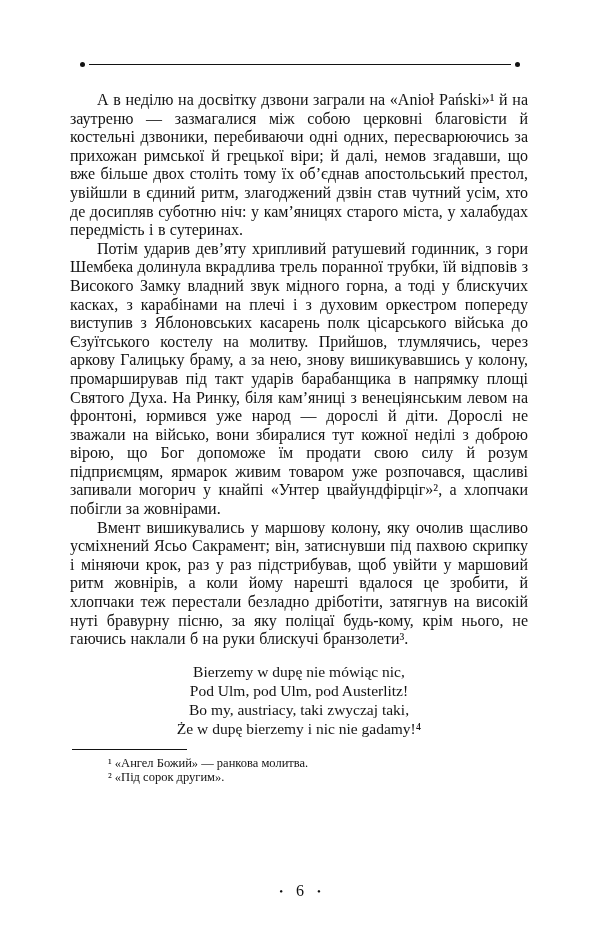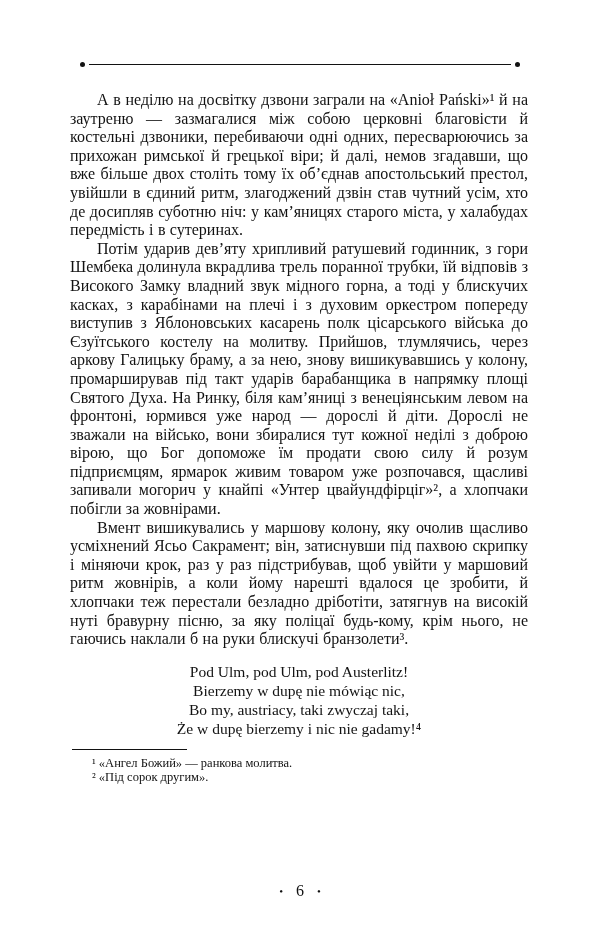--- a/index.html
+++ b/index.html
@@ -52,20 +52,21 @@
   }
   .fn-rule {
     width: 115px;
     height: 1px;
     background: #121212;
     margin: 0 0 6px 2px;
   }
   .footnote {
     text-align: justify;
     text-indent: 22px;
+    margin-left: 16px;
   }
   .footnote em { font-style: italic; }
   .footer {
     position: absolute;
     left: 0;
     bottom: 34px;
     width: 100%;
     display: flex;
     justify-content: center;
     align-items: center;
@@ -85,22 +86,22 @@
     <span class="orn-line"></span>
     <span class="orn-dot"></span>
   </div>
 
   <div class="text-block">
     <p class="para">А в неділю на досвітку дзвони заграли на «Anioł Pański»¹ й на заутреню — зазмагалися між собою церковні благовісти й костельні дзвоники, перебиваючи одні одних, пересварюючись за прихожан римської й грецької віри; й далі, немов згадавши, що вже більше двох століть тому їх об’єднав апостольський престол, увійшли в єдиний ритм, злагоджений дзвін став чутний усім, хто де досипляв суботню ніч: у кам’яницях старого міста, у халабудах передмість і в сутеринах.</p>
     <p class="para">Потім ударив дев’яту хрипливий ратушевий годинник, з гори Шембека долинула вкрадлива трель поранної трубки, їй відповів з Високого Замку владний звук мідного горна, а тоді у блискучих касках, з карабінами на плечі і з духовим оркестром попереду виступив з Яблоновських касарень полк цісарського війська до Єзуїтського костелу на молитву. Прийшов, тлумлячись, через аркову Галицьку браму, а за нею, знову вишикувавшись у колону, промарширував під такт ударів барабанщика в напрямку площі Святого Духа. На Ринку, біля кам’яниці з венеціянським левом на фронтоні, юрмився уже народ — дорослі й діти. Дорослі не зважали на військо, вони збиралися тут кожної неділі з доброю вірою, що Бог допоможе їм продати свою силу й розум підприємцям, ярмарок живим товаром уже розпочався, щасливі запивали могорич у кнайпі «Унтер цвайундфірціг»², а хлопчаки побігли за жовнірами.</p>
     <p class="para">Вмент вишикувались у маршову колону, яку очолив щасливо усміхнений Ясьо Сакрамент; він, затиснувши під пахвою скрипку і міняючи крок, раз у раз підстрибував, щоб увійти у маршовий ритм жовнірів, а коли йому нарешті вдалося це зробити, й хлопчаки теж перестали безладно дріботіти, затягнув на високій нуті бравурну пісню, за яку поліцаї будь-кому, крім нього, не гаючись наклали б на руки блискучі бранзолети³.</p>
 
     <div class="poem">
+      <div class="poem-line">Bierzemy w dupę nie mówiąc nic,</div>
       <div class="poem-line">Pod Ulm, pod Ulm, pod Austerlitz!</div>
-      <div class="poem-line">Bierzemy w dupę nie mówiąc nic,</div>
       <div class="poem-line">Bo my, austriacy, taki zwyczaj taki,</div>
       <div class="poem-line">Że w dupę bierzemy i nic nie gadamy!⁴</div>
     </div>
 
     <div class="footnotes">
       <div class="fn-rule"></div>
       <p class="footnote">¹ «Ангел Божий» — ранкова молитва.</p>
       <p class="footnote">² «Під сорок другим».</p>
     </div>
   </div>

